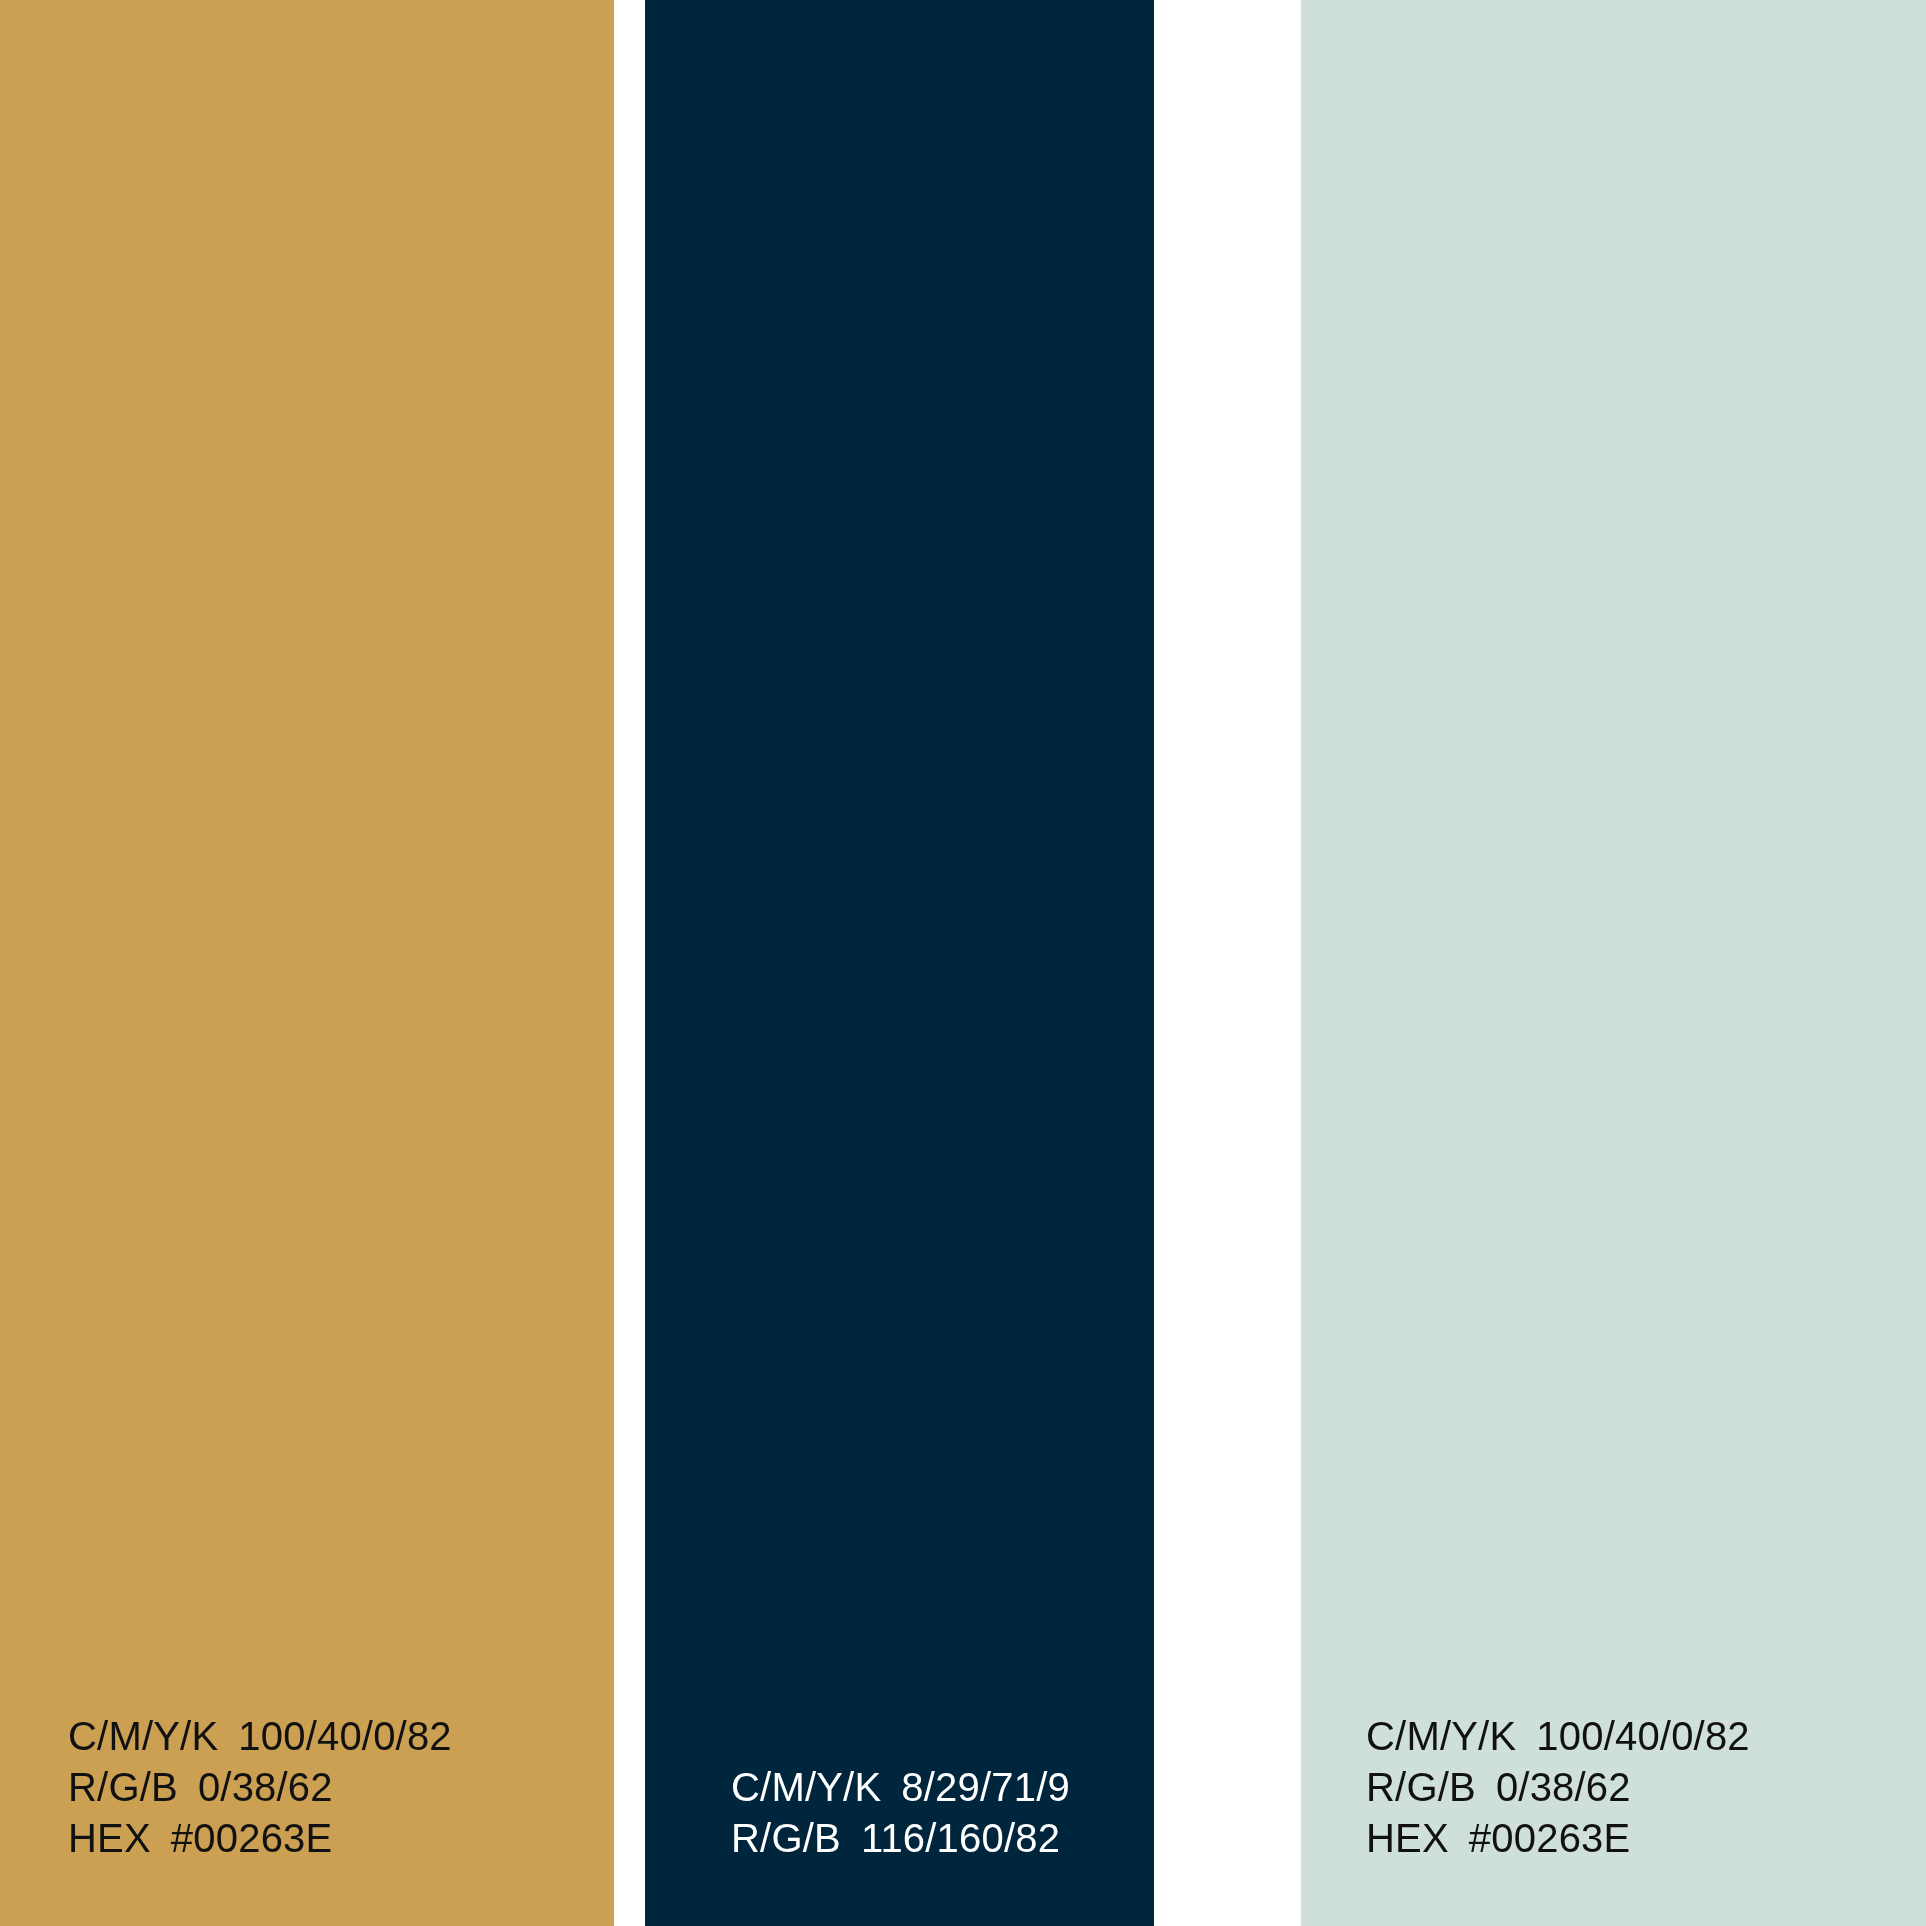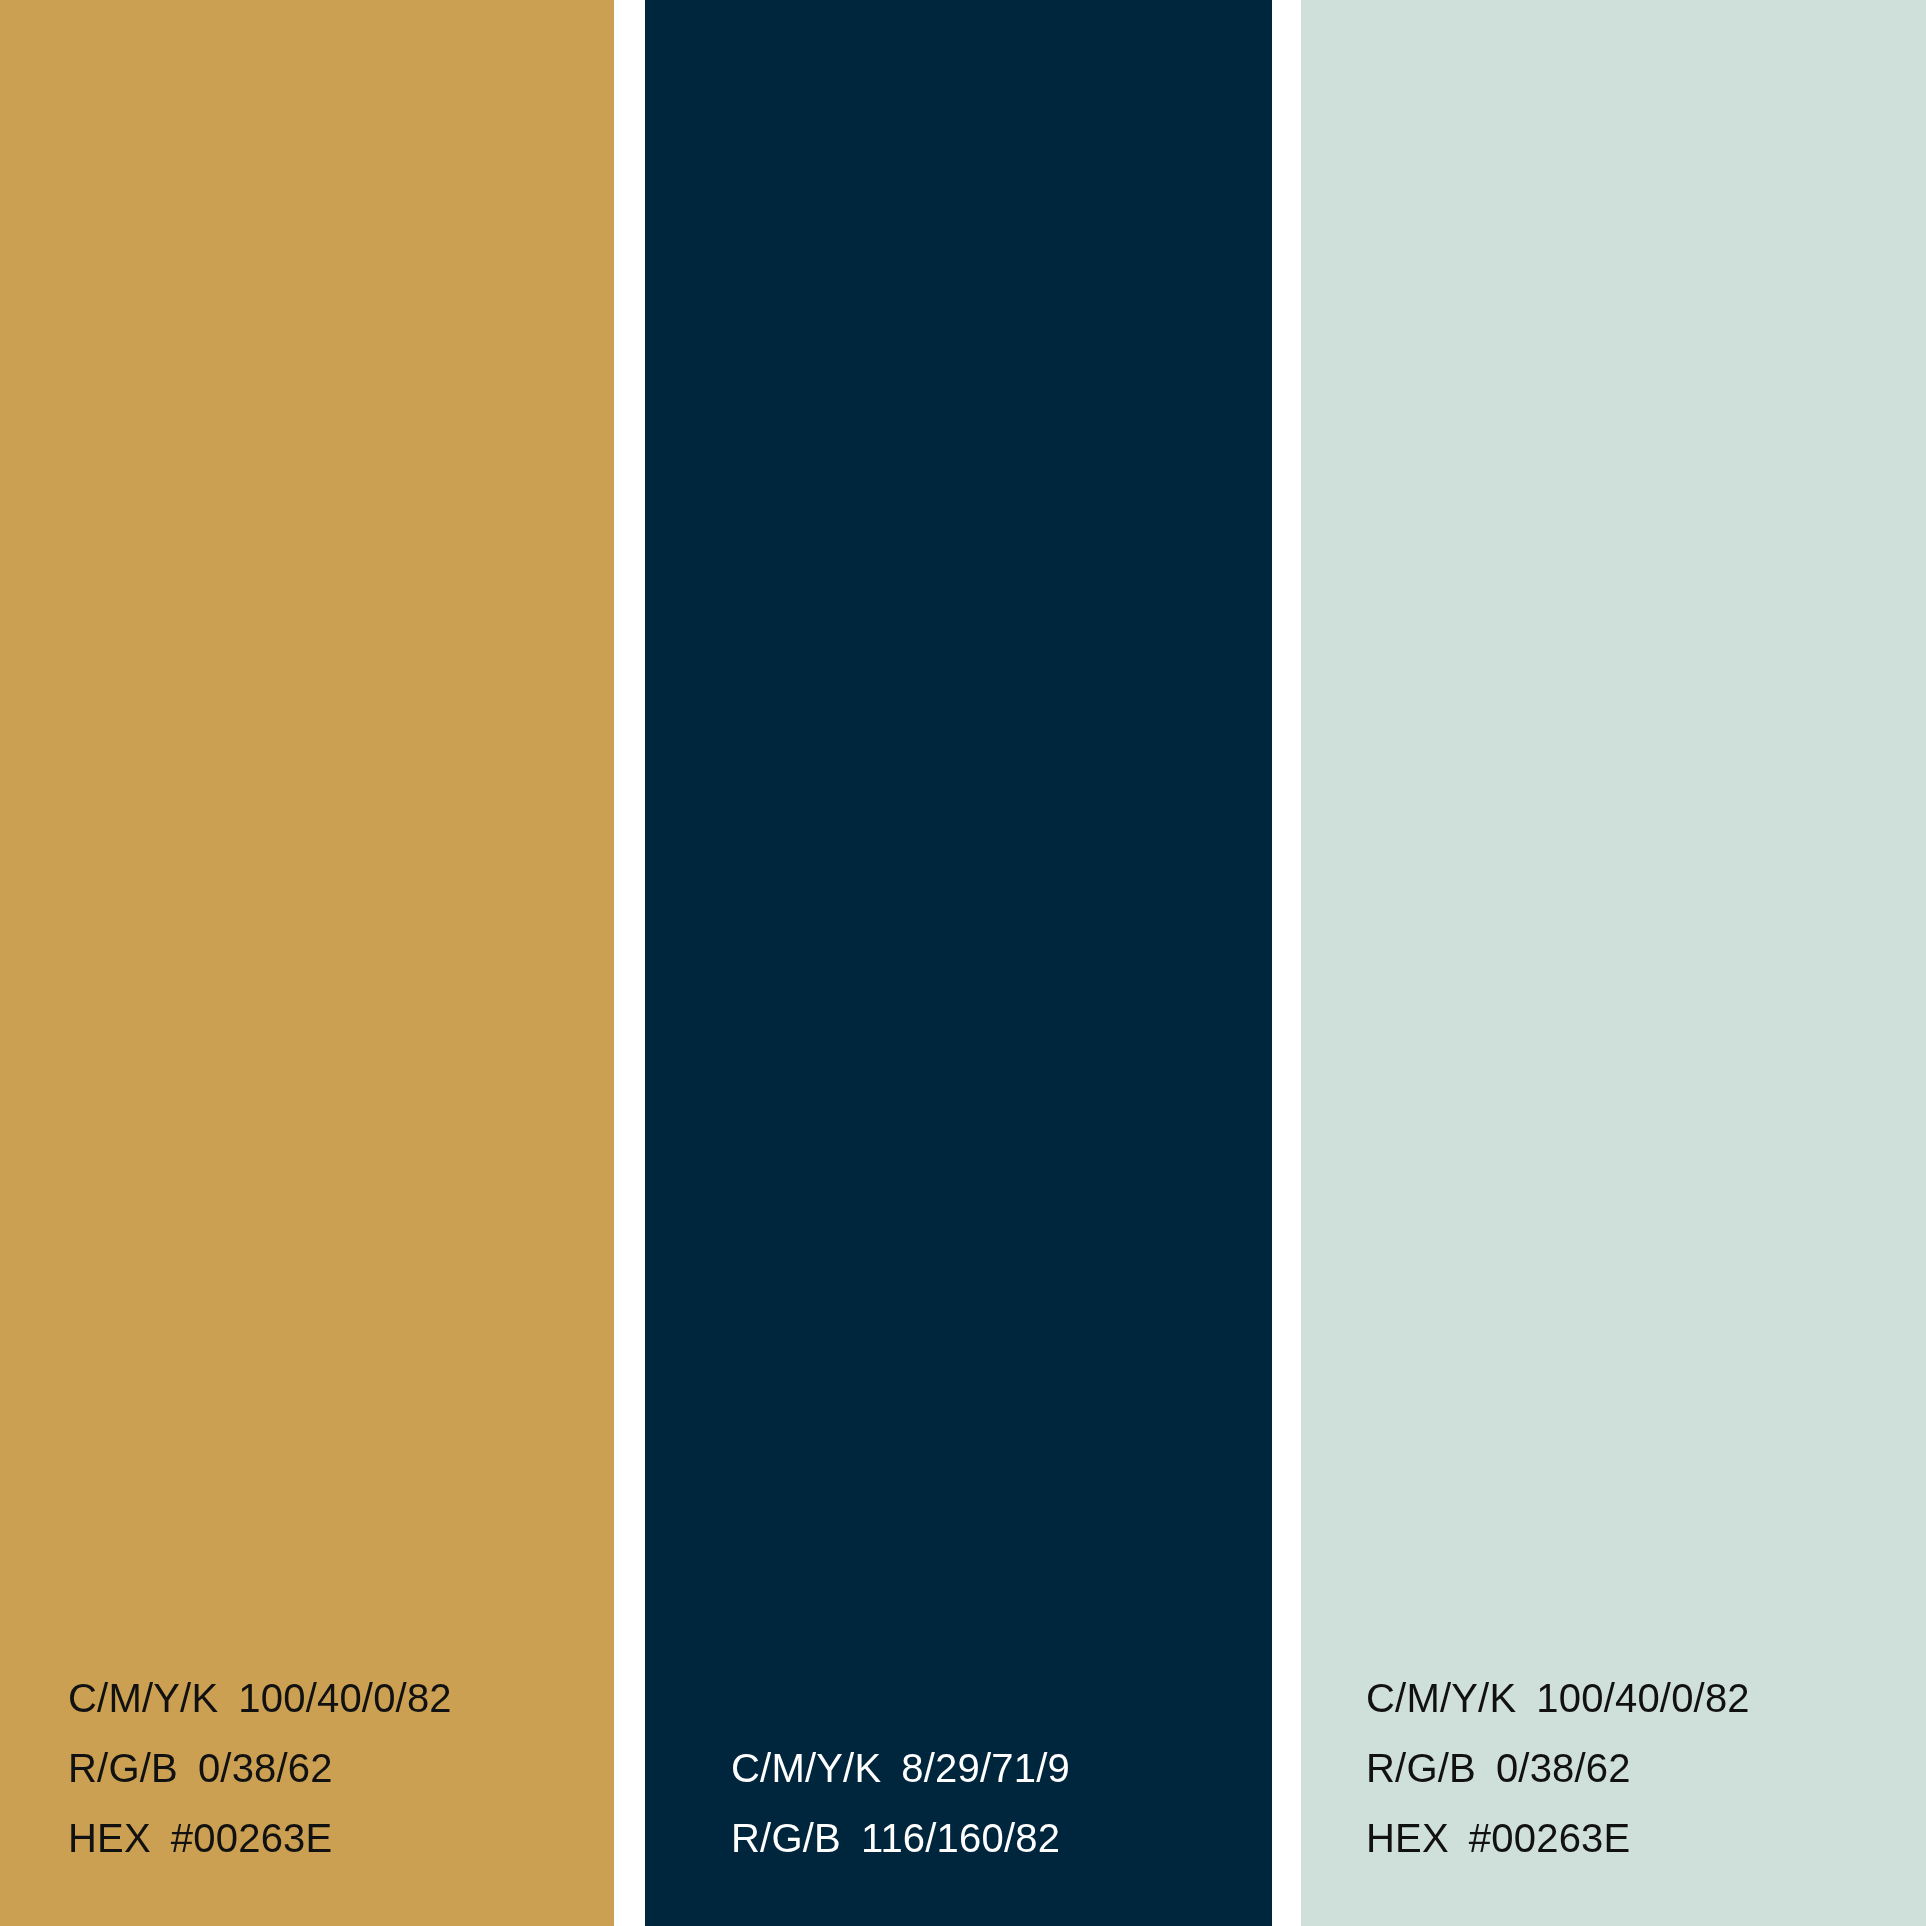--- a/index.html
+++ b/index.html
@@ -24,42 +24,41 @@
 
   .swatch {
     position: absolute;
     top: 0;
     height: 1926px;
     box-sizing: border-box;
   }
 
   
   .swatch-1 { left: 0px;    width: 614px; }
-  .swatch-2 { left: 645px;  width: 627px; }
+  .swatch-2 { left: 645px;  width: 509px; }
   .swatch-3 { left: 1301px; width: 625px; }
 
   .swatch-info {
     position: absolute;
     left: 0;
     bottom: 62px;
     width: 100%;
     box-sizing: border-box;
   }
 
   .swatch-1 .swatch-info { padding-left: 68px; }
   .swatch-2 .swatch-info { padding-left: 86px; }
   .swatch-3 .swatch-info { padding-left: 65px; }
 
   .spec-line {
     font-size: 40px;
     line-height: 51px;
     letter-spacing: 0.2px;
     white-space: nowrap;
     font-weight: 400;
-    margin-top: 19px;
   }
 
   .spec-label {
     display: inline;
   }
 
   .spec-value {
     display: inline;
     margin-left: 20px;
   }

